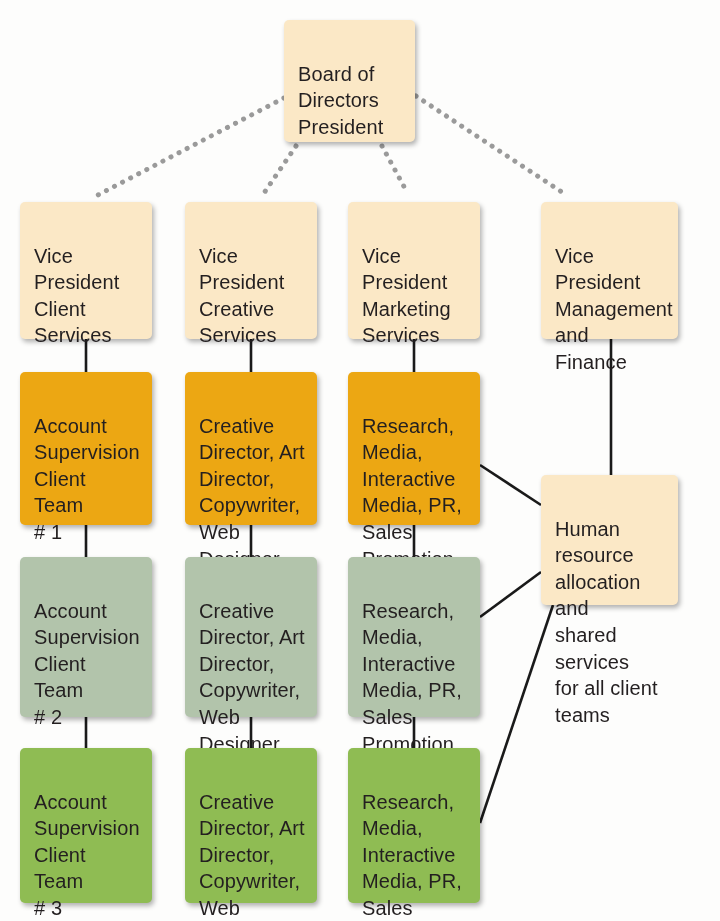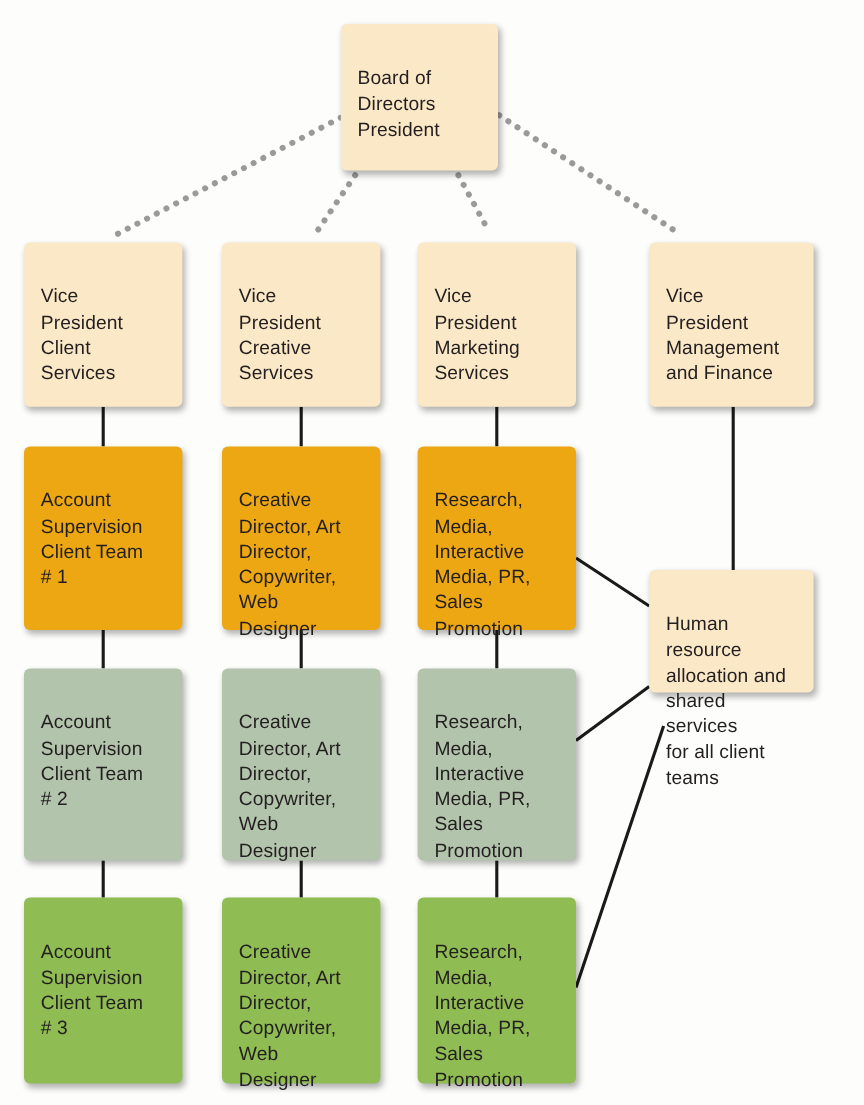--- a/index.html
+++ b/index.html
@@ -23,21 +23,21 @@
     top: 0;
     width: 720px;
     height: 921px;
     pointer-events: none;
   }
   .node {
     position: absolute;
     box-sizing: border-box;
     border-radius: 5px;
     padding: 14px 12px 10px 14px;
-    font-size: 16px;
+    font-size: 20px;
     line-height: 1.33;
     color: #231f20;
     letter-spacing: 0.1px;
     box-shadow: 2px 3px 5px rgba(0,0,0,0.30);
     white-space: pre-line;
     z-index: 3;
   }
   .node.cream   { background: #fbe8c6; }
   .node.orange  { background: #eca713; }
   .node.sage    { background: #b2c4ab; }
@@ -120,21 +120,21 @@
   </div>
   <div class="node orange" style="left: 348px; top: 372px; width: 132px; height: 153px;">
     <span class="label">Research,
 Media,
 Interactive
 Media, PR,
 Sales
 Promotion</span>
   </div>
 
-  <div class="node cream" style="left: 541px; top: 475px; width: 137px; height: 102px;">
+  <div class="node cream" style="left: 541px; top: 475px; width: 137px; height: 130px;">
     <span class="label">Human
 resource
 allocation and
 shared services
 for all client
 teams</span>
   </div>
 
   <div class="node sage" style="left: 20px; top: 557px; width: 132px; height: 160px;">
     <span class="label">Account

